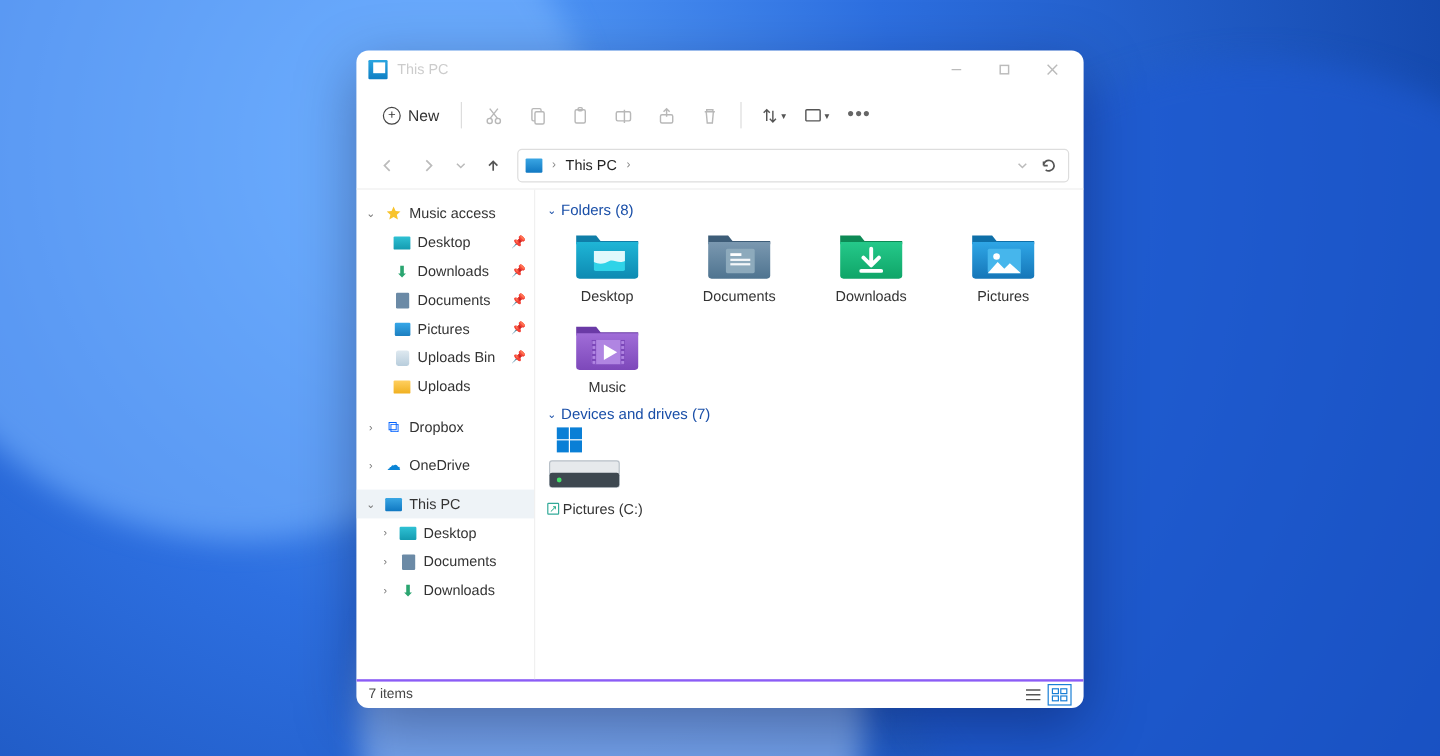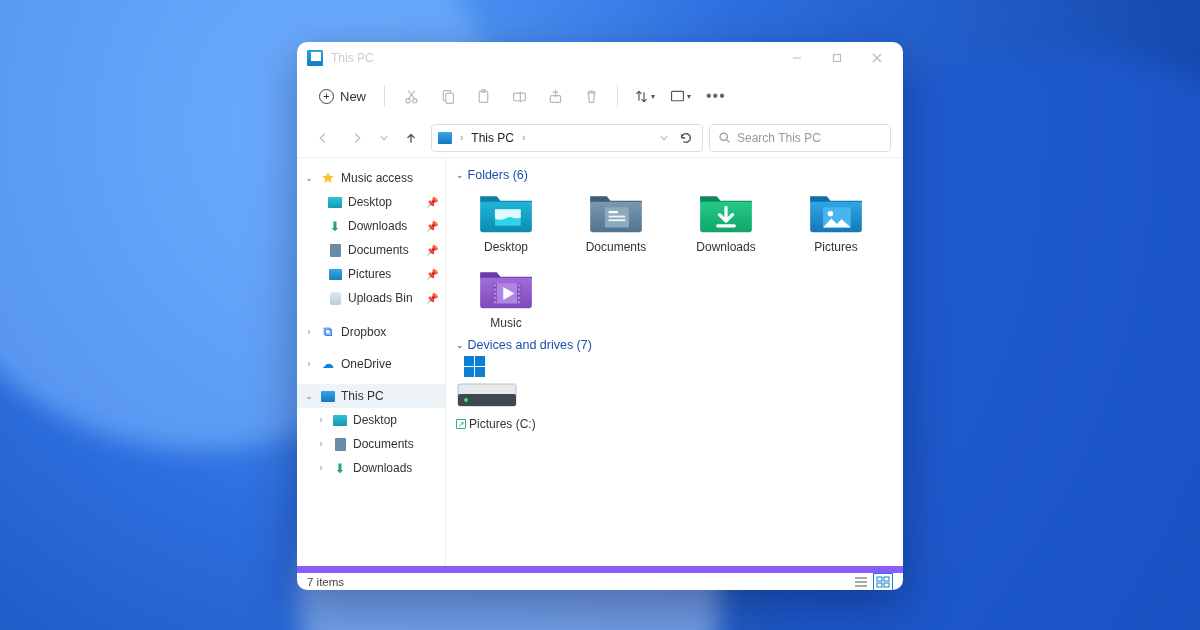--- a/index.html
+++ b/index.html
@@ -60,21 +60,21 @@
   .content::-webkit-scrollbar{width:14px;} .content::-webkit-scrollbar-thumb{background:#d8d8d8;border-radius:7px;} .content::-webkit-scrollbar-track{background:#f2f2f2;}
   .group-head{display:flex;align-items:center;gap:4px;color:#1a4fa8;font-size:12.5px;margin:4px 0 4px 0;}
   .group-head .gchev{font-size:9px;color:#1a4fa8;}
   .folders-grid{display:grid;grid-template-columns:repeat(4,100px);gap:8px 10px;margin-bottom:8px;}
   .folder-item{display:flex;flex-direction:column;align-items:center;}
   .folder-item .ficon{width:62px;height:50px;display:flex;align-items:center;justify-content:center;}
   .folder-item .flabel{font-size:12px;margin-top:4px;}
   .drive-item{display:flex;flex-direction:column;align-items:flex-start;width:110px;}
   .drive-label{font-size:12px;margin-top:2px;display:flex;align-items:center;gap:3px;}
   .drive-shortcut{width:10px;height:10px;border:1px solid #3a9;display:inline-flex;align-items:center;justify-content:center;color:#2a8;font-size:8px;border-radius:1px;}
-  .statusbar{height:24px;border-top:7px solid #8b5cf6;display:flex;align-items:center;padding:0 10px;font-size:11.5px;color:#444;}
+  .statusbar{height:24px;border-top:2px solid #8b5cf6;display:flex;align-items:center;padding:0 10px;font-size:11.5px;color:#444;}
   .view-toggles{margin-left:auto;display:flex;gap:2px;}
   .vt{width:20px;height:18px;border:1px solid transparent;display:flex;align-items:center;justify-content:center;}
   .vt.active{border-color:#1a7fd6;}
   
   .folder-svg{width:60px;height:48px;}
   .star-ico{width:14px;height:14px;}
 </style>
 </head>
 <body>
 
@@ -196,27 +196,20 @@
               <path d="M1 3 L5 7 L9 3"></path>
             </svg>
           </div>
         <div class="nav-btn" style="width:20px">
             <svg viewBox="0 0 16 16">
               <path d="M3 8 A5 5 0 1 1 5 12 M3 8 L3 4 M3 8 L7 8"></path>
             </svg>
           </div>
       </div>
     </div>
-    <div class="searchbox">
-      <svg viewBox="0 0 16 16">
-          <circle cx="7" cy="7" r="4.5"></circle>
-          <path d="M11 11 L14 14"></path>
-        </svg>
-      <span>Search This PC</span>
-    </div>
   </div>
 
   <div class="body">
 
     <div class="sidebar">
       <div class="sb-node indent0">
         <span class="sb-chev">⌄</span>
         <span class="sb-ico">
             <svg class="star-ico" viewBox="0 0 24 24">
               <path fill="#f8c32c" d="M12 2l2.9 6.3 6.9.6-5.2 4.6 1.6 6.8L12 16.9 5.8 20.3l1.6-6.8L2.2 8.9l6.9-.6z"></path>
@@ -252,20 +245,26 @@
           <span class="sb-label">Pictures</span>
           <span class="sb-pin">📌</span>
         </div>
       <div class="sb-node indent2">
           <span class="sb-ico">
             <span style="display:block;width:11px;height:13px;background:linear-gradient(#dfe9f0,#b8cddc);border-radius:2px"></span>
           </span>
           <span class="sb-label">Uploads Bin</span>
           <span class="sb-pin">📌</span>
         </div>
+      <div class="sb-node indent2">
+          <span class="sb-ico">
+            <span style="display:block;width:14px;height:11px;background:linear-gradient(#ffd060,#f0b020);border-radius:1px"></span>
+          </span>
+          <span class="sb-label">Uploads</span>
+        </div>
 
       <div style="height:10px"></div>
       <div class="sb-node indent0">
           <span class="sb-chev">›</span>
           <span class="sb-ico">
             <span style="color:#0061ff;font-size:13px">⧉</span>
           </span>
           <span class="sb-label">Dropbox</span>
         </div>
       <div style="height:8px"></div>
@@ -303,21 +302,21 @@
           <span class="sb-ico">
             <span style="color:#2aa570;font-size:13px">⬇</span>
           </span>
           <span class="sb-label">Downloads</span>
         </div>
     </div>
 
     <div class="content">
       <div class="group-head">
           <span class="gchev">⌄</span>
-          <span>Folders (6)</span>
+          <span>Folders (8)</span>
         </div>
       <div class="folders-grid">
 
         <div class="folder-item">
           <div class="ficon">
               <svg class="folder-svg" viewBox="0 0 64 52">
                 <path fill="#0f7ea8" d="M4 10h18l4 5h34v3H4z"></path>
                 <path fill="url(#g1)" d="M4 16h56v30a3 3 0 0 1-3 3H7a3 3 0 0 1-3-3z"></path>
                 <defs>
                   <linearGradient id="g1" x1="0" x2="0" y1="0" y2="1">

